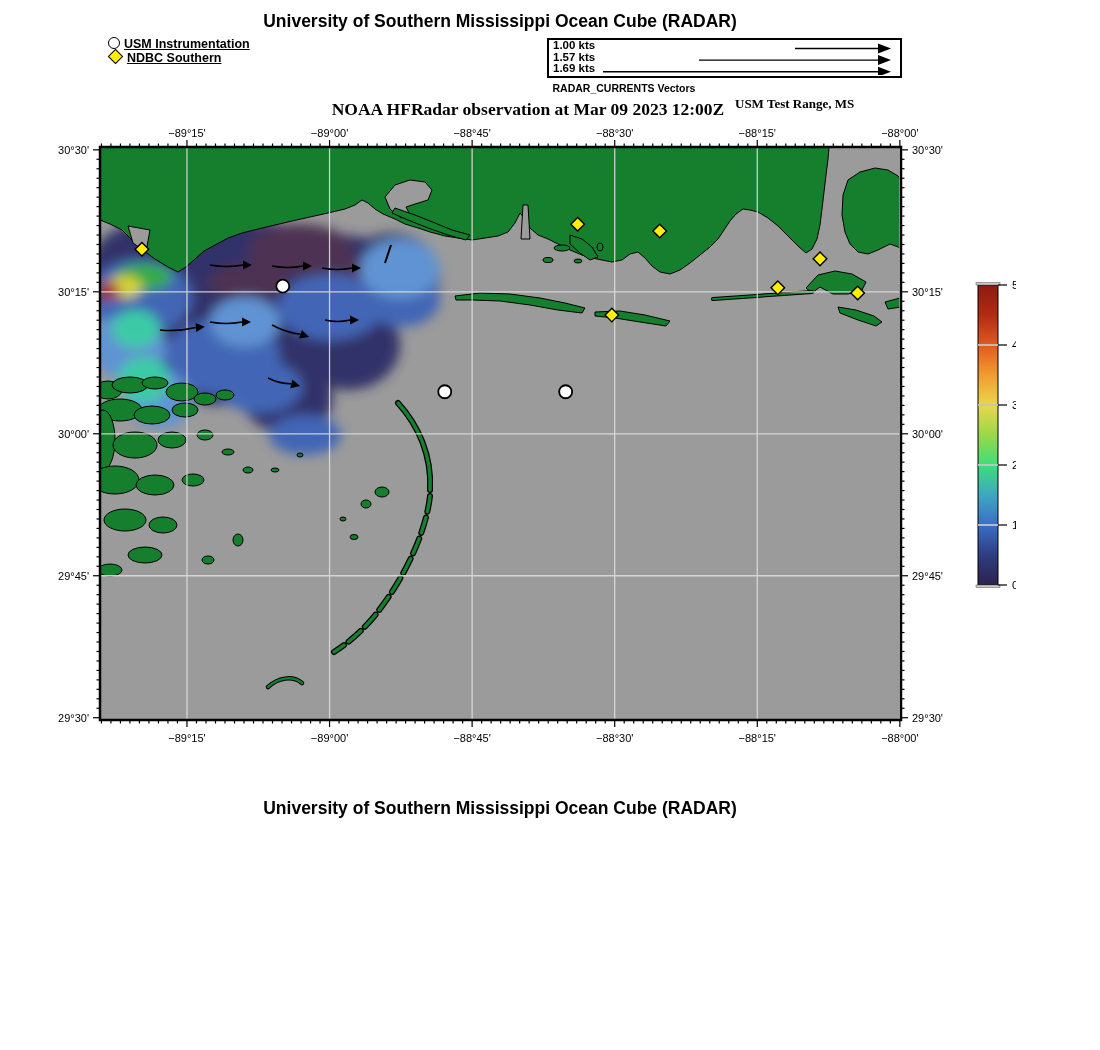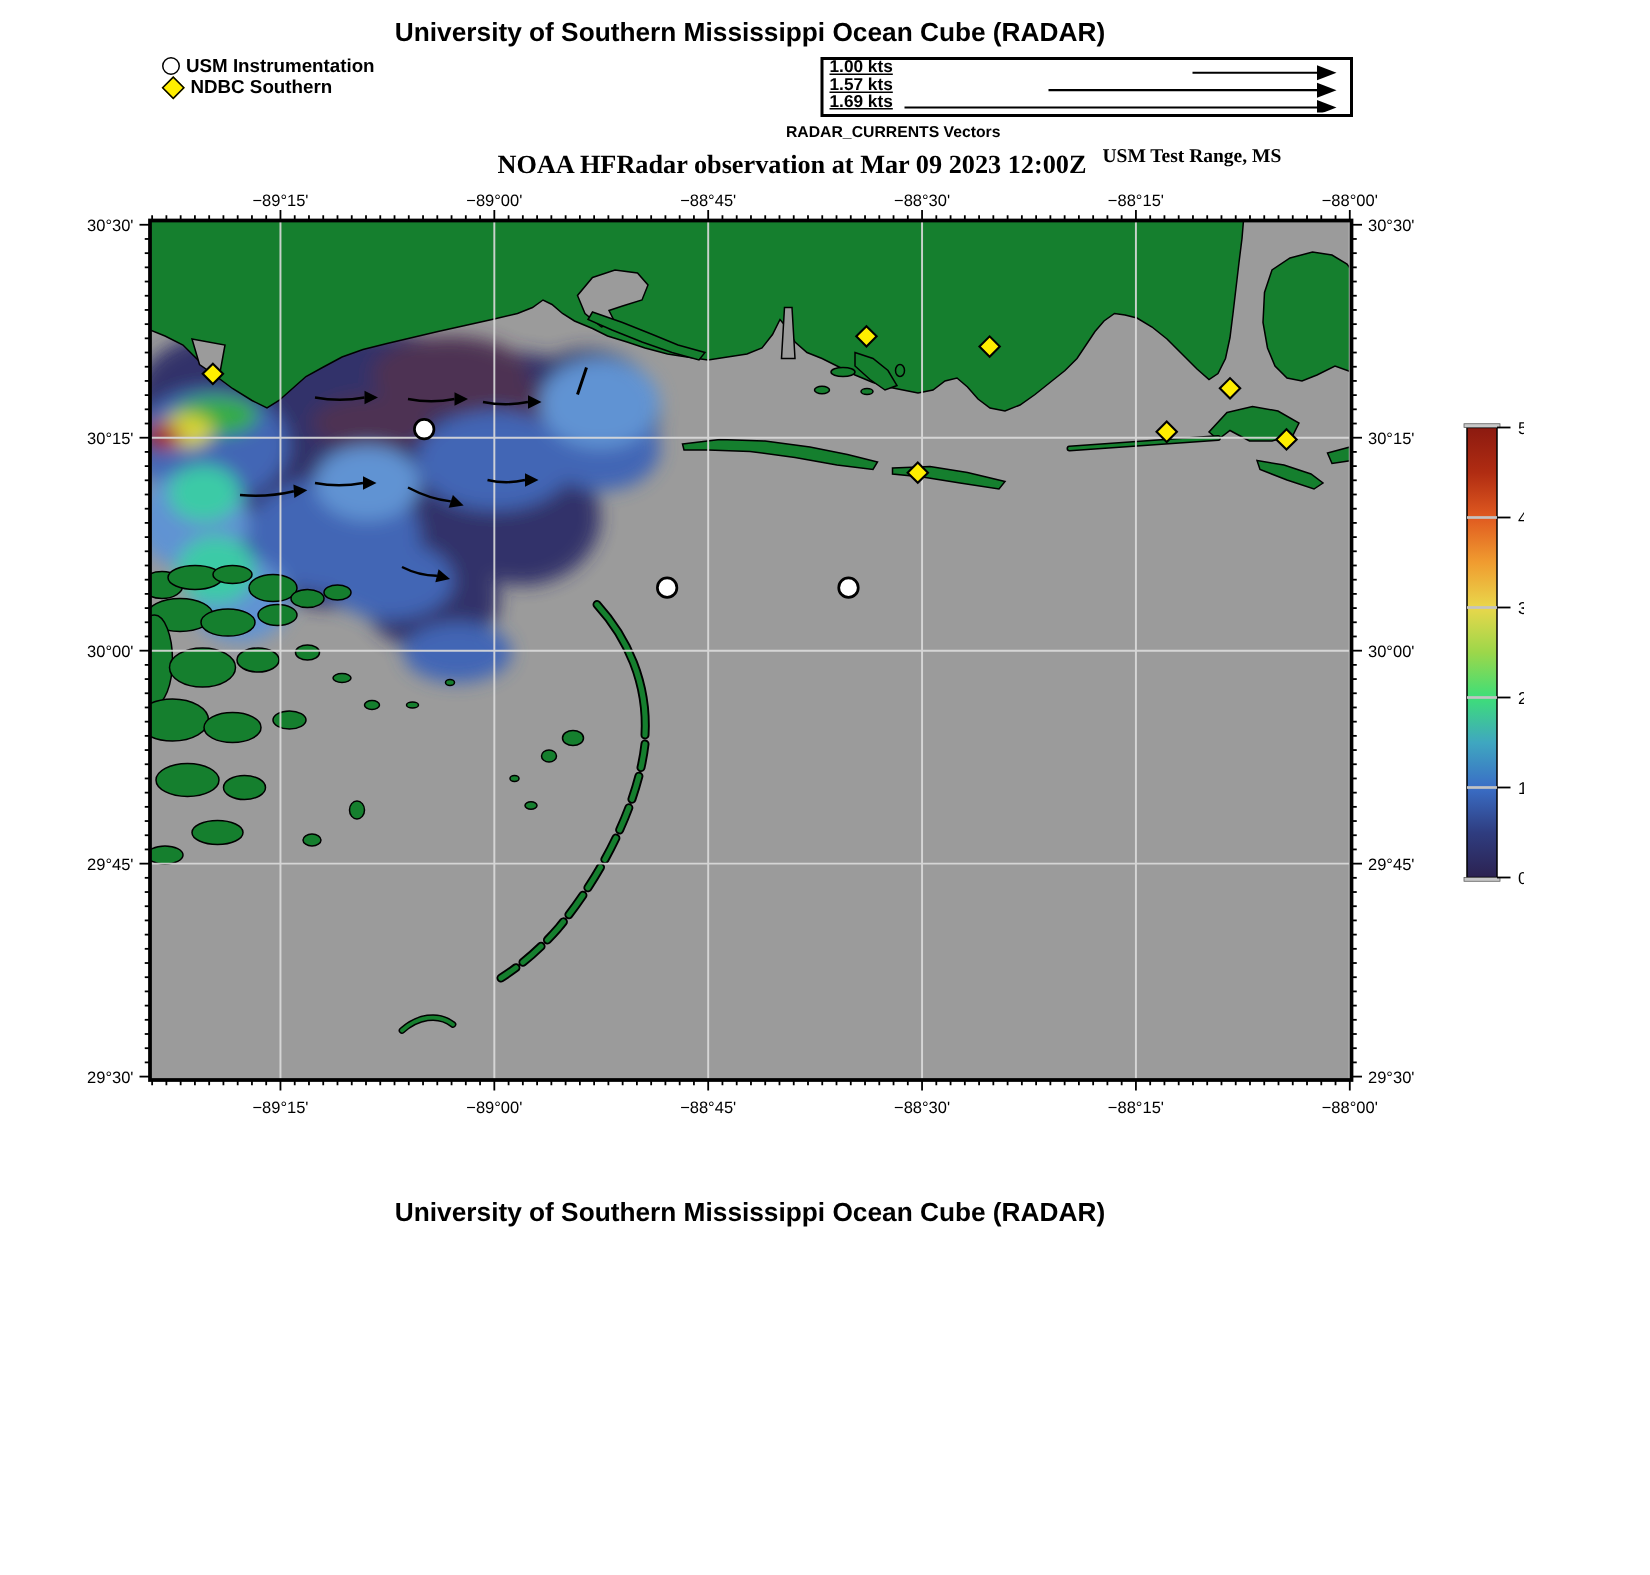--- a/index.html
+++ b/index.html
@@ -6,28 +6,28 @@
   .page{position:relative;width:1016px;height:1050px;background:#fff;overflow:hidden;
         font-family:"Liberation Sans",sans-serif;color:#000;}
   .abs{position:absolute;}
   .title{left:0;top:11px;width:1000px;text-align:center;font-size:17.5px;font-weight:bold;}
   .bottom-title{left:0;top:798px;width:1000px;text-align:center;font-size:17.5px;font-weight:bold;}
   .subtitle{left:0;top:99px;width:1000px;text-align:center;
             font-family:"Liberation Serif",serif;font-size:17.5px;font-weight:bold;padding-left:28px;}
   .region{left:735px;top:96px;width:200px;
           font-family:"Liberation Serif",serif;font-size:13px;font-weight:bold;}
   .legend{left:108px;top:37px;}
-  .legend-row{display:flex;align-items:center;height:14px;font-size:12.5px;font-weight:bold;}
+  .legend-row{display:flex;height:14px;font-size:12.5px;font-weight:bold;text-decoration:underline;}
   .sym{display:inline-block;margin-right:4px;}
   .sym-circle{width:10px;height:10px;border:1.8px solid #000;border-radius:50%;background:#fff;}
   .sym-diamond{width:9px;height:9px;border:1.6px solid #000;background:#ffee00;transform:rotate(45deg);margin:0 6px 0 2px;}
   .vecbox{left:547px;top:38px;width:355px;height:40px;border:2.5px solid #000;background:#fff;box-sizing:border-box;}
   .vecbox-labels{position:absolute;left:4px;top:0px;}
-  .vecbox-labels div{font-size:11.5px;font-weight:bold;line-height:11.6px;text-decoration:underline;}
-  .vec-caption{left:524px;top:82px;width:200px;font-size:10.5px;font-weight:bold;}
+  .vecbox-labels div{font-size:11.5px;font-weight:bold;line-height:11.6px;}
+  .vec-caption{left:524px;top:82px;width:200px;text-align:center;font-size:10.5px;font-weight:bold;}
   svg text{font-family:"Liberation Sans",sans-serif;}
 </style>
 </head>
 <body>
 
 <div class="page">
 
   <div class="abs title">University of Southern Mississippi Ocean Cube (RADAR)</div>
 
   <div class="abs legend">

